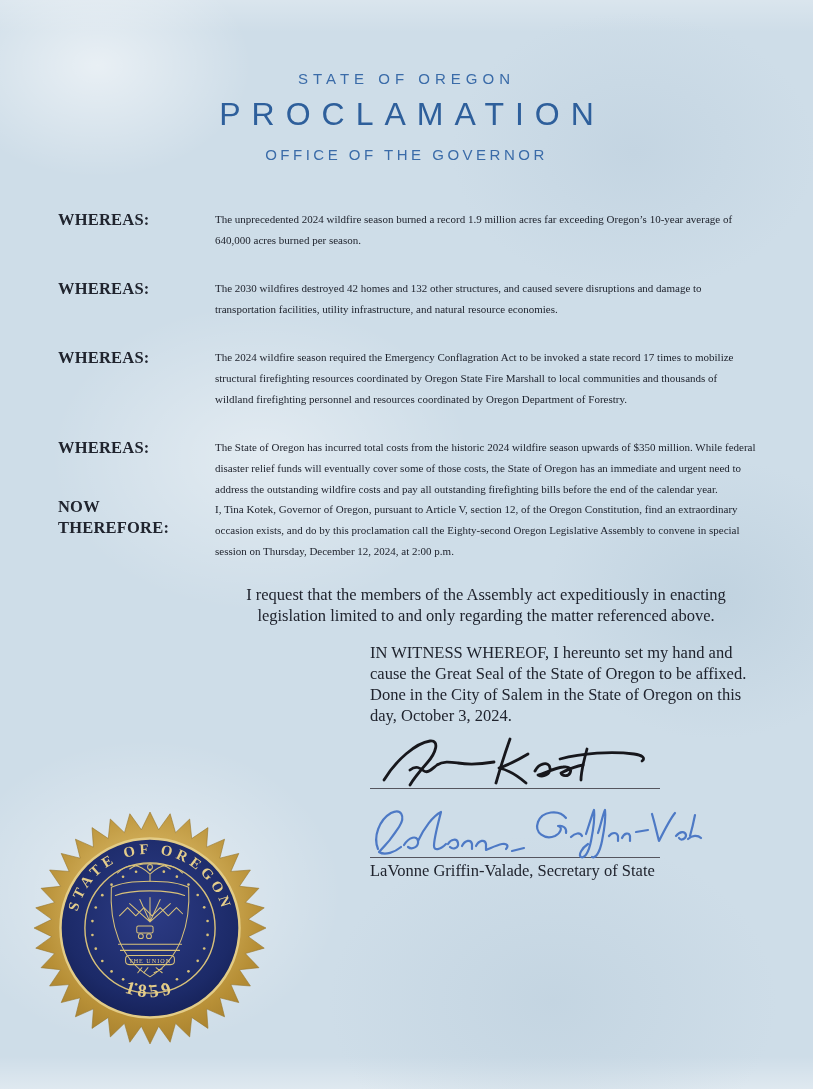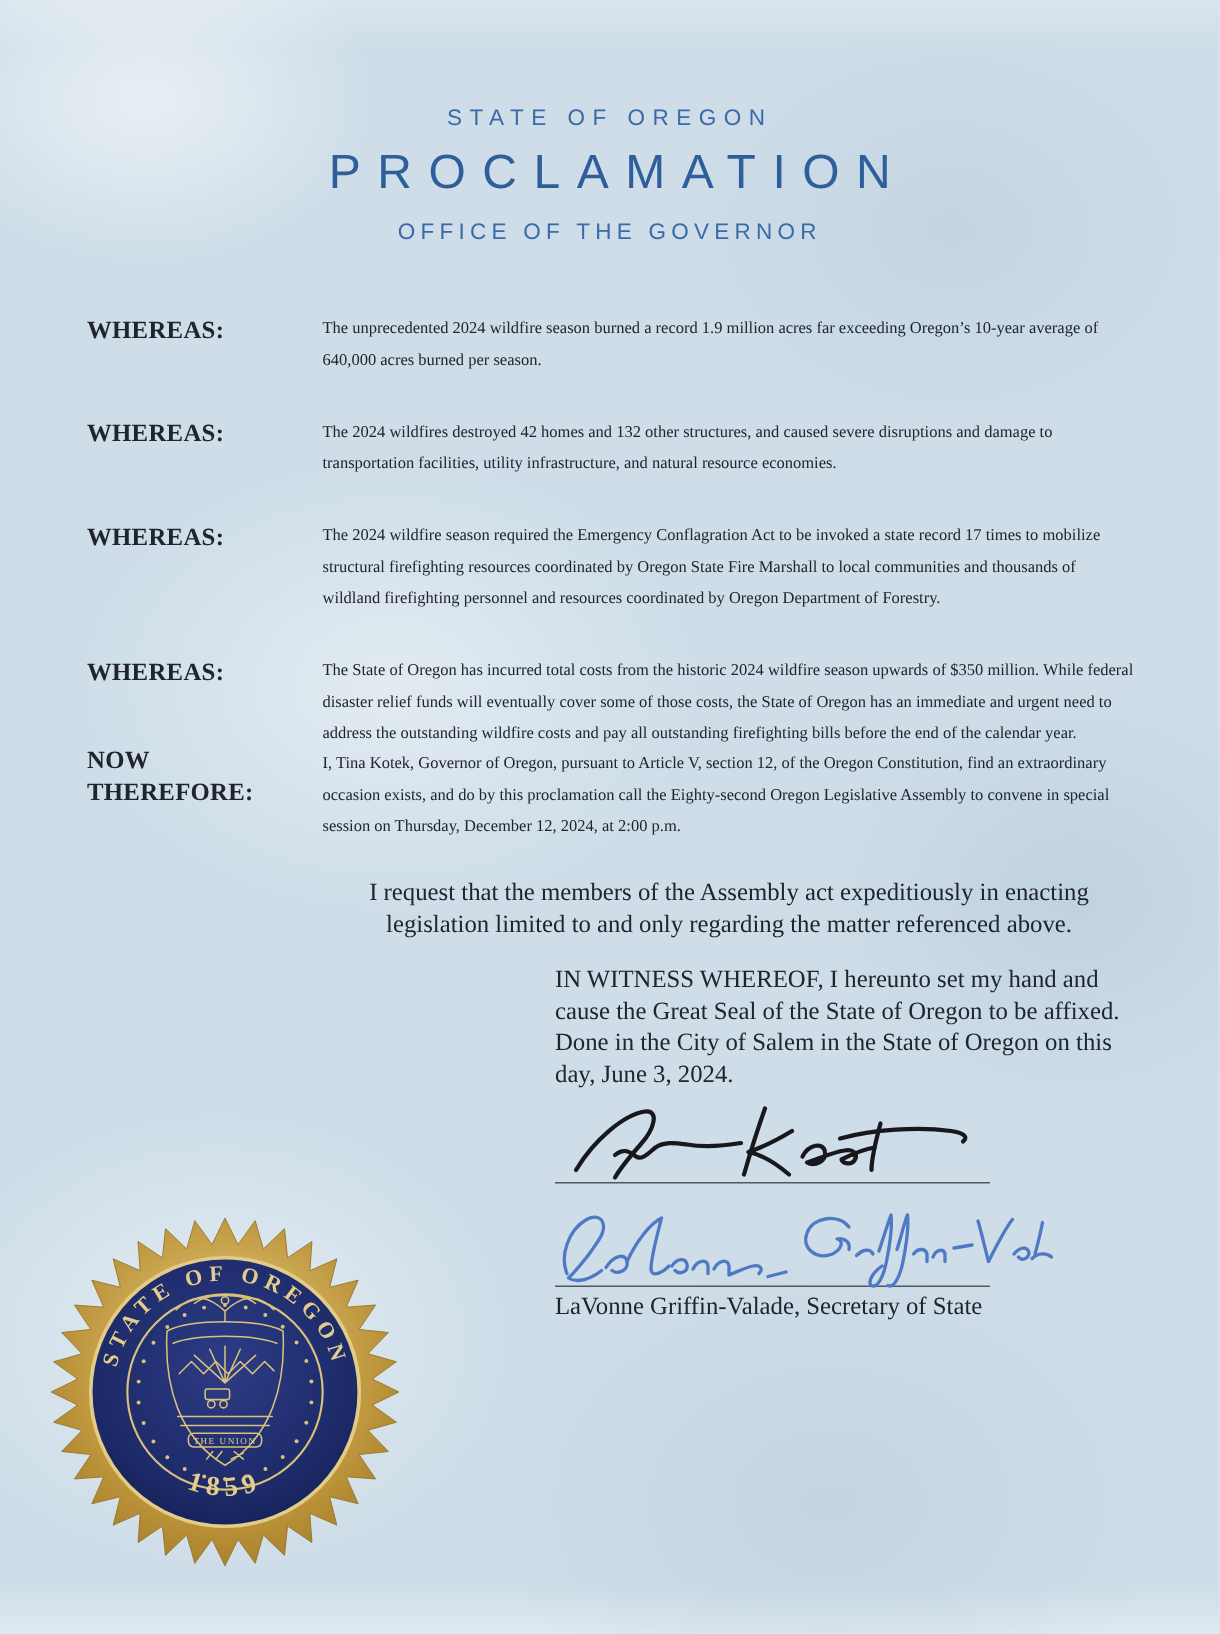--- a/index.html
+++ b/index.html
@@ -57,41 +57,41 @@
     <div class="hdr-sub">OFFICE OF THE GOVERNOR</div>
   </div>
 
   <div class="clauses">
     <div class="clause">
       <div class="clause-label">WHEREAS:</div>
       <div class="clause-text">The unprecedented 2024 wildfire season burned a record 1.9 million acres far exceeding Oregon’s 10-year average of 640,000 acres burned per season.</div>
     </div>
     <div class="clause">
       <div class="clause-label">WHEREAS:</div>
-      <div class="clause-text">The 2024 wildfires destroyed 42 homes and 132 other structures, and caused severe disruptions and damage to transportation facilities, utility infrastructure, and natural resource economies.</div>
+      <div class="clause-text">The 2030 wildfires destroyed 42 homes and 132 other structures, and caused severe disruptions and damage to transportation facilities, utility infrastructure, and natural resource economies.</div>
     </div>
     <div class="clause">
       <div class="clause-label">WHEREAS:</div>
       <div class="clause-text">The 2024 wildfire season required the Emergency Conflagration Act to be invoked a state record 17 times to mobilize structural firefighting resources coordinated by Oregon State Fire Marshall to local communities and thousands of wildland firefighting personnel and resources coordinated by Oregon Department of Forestry.</div>
     </div>
     <div class="clause">
       <div class="clause-label">WHEREAS:</div>
       <div class="clause-text">The State of Oregon has incurred total costs from the historic 2024 wildfire season upwards of $350 million.  While federal disaster relief funds will eventually cover some of those costs, the State of Oregon has an immediate and urgent need to address the outstanding wildfire costs and pay all outstanding firefighting bills before the end of the calendar year.</div>
     </div>
     <div class="clause now-therefore">
       <div class="clause-label">
         <div>NOW</div>
         <div>THEREFORE:</div>
       </div>
       <div class="clause-text">I, Tina Kotek, Governor of Oregon, pursuant to Article V, section 12, of the Oregon Constitution, find an extraordinary occasion exists, and do by this proclamation call the Eighty-second Oregon Legislative Assembly to convene in special session on Thursday, December 12, 2024, at 2:00 p.m.</div>
     </div>
   </div>
 
   <div class="para-request">I request that the members of the Assembly act expeditiously in enacting legislation limited to and only regarding the matter referenced above.</div>
-  <div class="para-witness">IN WITNESS WHEREOF, I hereunto set my hand and cause the Great Seal of the State of Oregon to be affixed. Done in the City of Salem in the State of Oregon on this day, June 3, 2024.</div>
+  <div class="para-witness">IN WITNESS WHEREOF, I hereunto set my hand and cause the Great Seal of the State of Oregon to be affixed. Done in the City of Salem in the State of Oregon on this day, October 3, 2024.</div>
 
   <div class="sig-area">
 
     <div class="sig-governor">
       <svg class="sig-svg" width="290" height="60" viewBox="0 0 290 60" fill="none" stroke="#17171c" stroke-width="2.8" stroke-linecap="round" stroke-linejoin="round">
         <path d="M14,48 C26,28 46,11 60,9 C70,8 66,21 57,31 C50,39 44,46 40,53"></path>
         <path d="M40,38 C46,33 50,36 54,39 C58,42 63,36 67,33 C73,29 80,30 88,31 C100,33 112,32 124,30"></path>
         <path d="M140,7 C135,21 130,37 126,51"></path>
         <path d="M158,22 C148,28 138,33 129,36 C139,38 149,45 156,51"></path>
         <path d="M165,39 C169,31 179,29 180,36 C181,42 173,46 168,43 C175,41 185,36 193,35 C199,34 202,37 200,41 C198,45 192,44 191,41 C197,38 206,34 213,33"></path>

